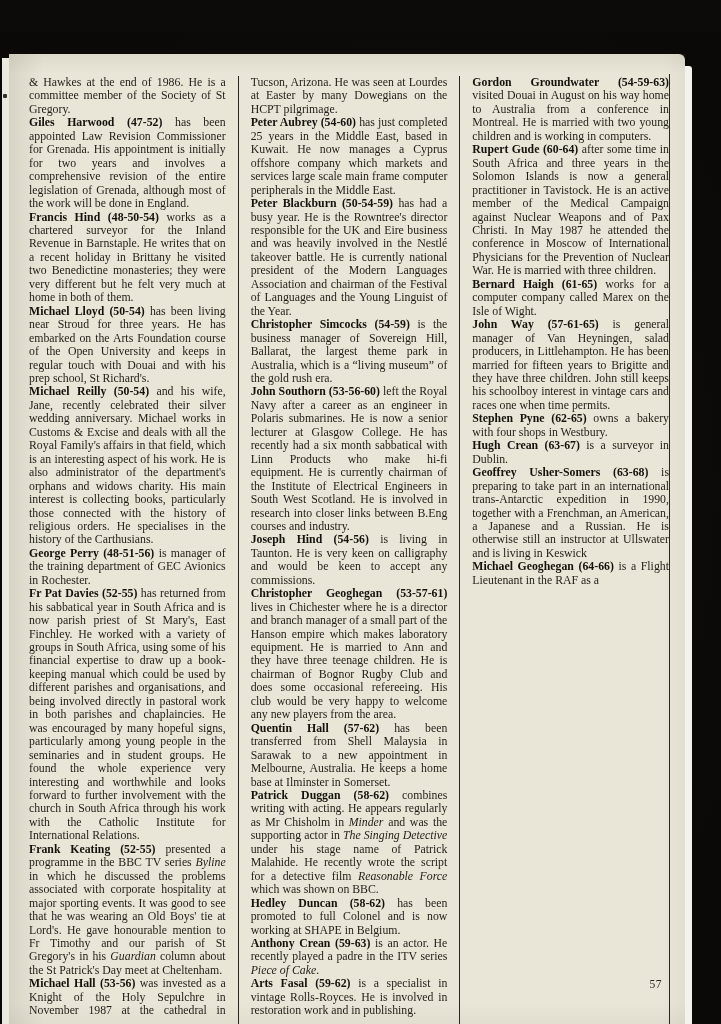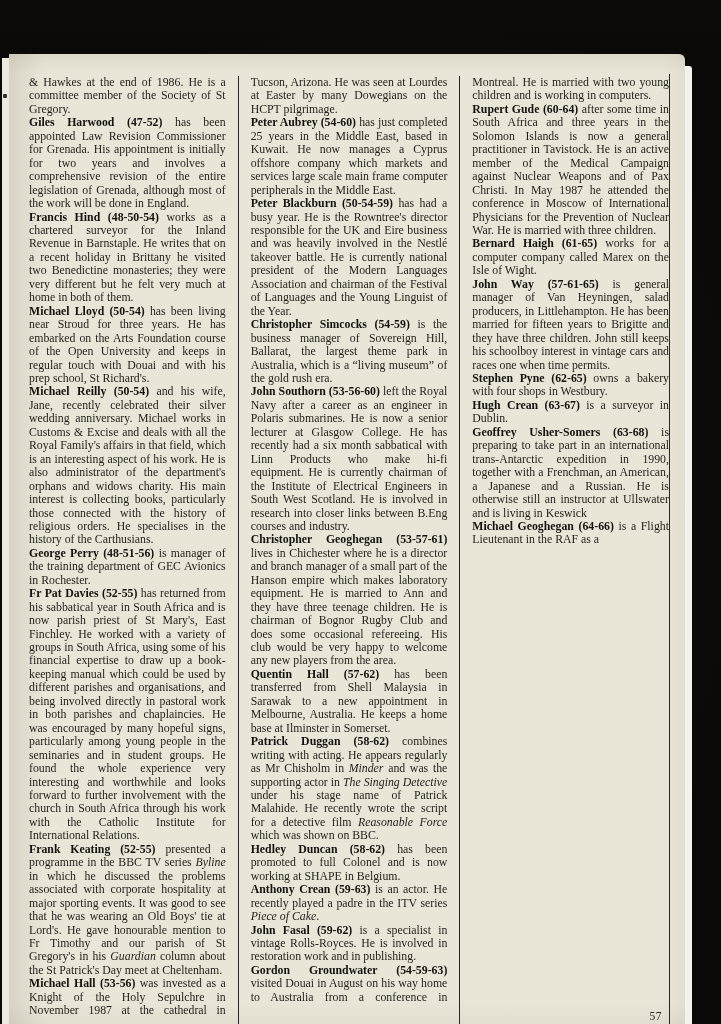--- a/index.html
+++ b/index.html
@@ -21,21 +21,21 @@
   .text-columns{position:absolute;left:20px;top:22px;width:640px;height:948px;
                 column-count:3;column-gap:25px;column-fill:auto;column-rule:1px solid #2a2722;
                 overflow:hidden;
                 font-size:11.8px;line-height:13.45px;color:#211d18;
                 text-align:justify;text-justify:inter-word;
                 -webkit-hyphens:none;hyphens:none;}
   .entry{margin:0;padding:0;}
   .entry-name{font-weight:700;color:#15110d;}
   .entry i{font-style:italic;}
   .right-rule{position:absolute;left:660px;top:20px;width:1px;height:953px;background:#2a2722;}
-  .page-number{position:absolute;left:615px;top:956px;width:38px;text-align:right;
+  .page-number{position:absolute;left:615px;top:924px;width:38px;text-align:right;
                font-size:11.5px;color:#2b2620;letter-spacing:0.5px;}
   .speck{position:absolute;left:3px;top:62px;width:4px;height:4px;background:#33302a;border-radius:1px;}
 </style>
 </head>
 <body>
 
 <div class="photo">
   <div class="edge-left"></div>
   <div class="edge-right"></div>
   <div class="edge-bottom"></div>
@@ -47,26 +47,27 @@
         <p class="entry"><b class="entry-name"><span>Michael Lloyd</span> <span>(50-54)</span></b> <span class="entry-text">has been living near Stroud for three years. He has embarked on the Arts Foundation course of the Open University and keeps in regular touch with Douai and with his prep school, St Richard's.</span></p>
         <p class="entry"><b class="entry-name"><span>Michael Reilly</span> <span>(50-54)</span></b> <span class="entry-text">and his wife, Jane, recently celebrated their silver wedding anniversary. Michael works in Customs &amp; Excise and deals with all the Royal Family's affairs in that field, which is an interesting aspect of his work. He is also administrator of the department's orphans and widows charity. His main interest is collecting books, particularly those connected with the history of religious orders. He specialises in the history of the Carthusians.</span></p>
         <p class="entry"><b class="entry-name"><span>George Perry</span> <span>(48-51-56)</span></b> <span class="entry-text">is manager of the training department of GEC Avionics in Rochester.</span></p>
         <p class="entry"><b class="entry-name"><span>Fr Pat Davies</span> <span>(52-55)</span></b> <span class="entry-text">has returned from his sabbatical year in South Africa and is now parish priest of St Mary's, East Finchley. He worked with a variety of groups in South Africa, using some of his financial expertise to draw up a book-keeping manual which could be used by different parishes and organisations, and being involved directly in pastoral work in both parishes and chaplaincies. He was encouraged by many hopeful signs, particularly among young people in the seminaries and in student groups. He found the whole experience very interesting and worthwhile and looks forward to further involvement with the church in South Africa through his work with the Catholic Institute for International Relations.</span></p>
         <p class="entry"><b class="entry-name"><span>Frank Keating</span> <span>(52-55)</span></b> <span class="entry-text">presented a programme in the BBC TV series <i>Byline</i> in which he discussed the problems associated with corporate hospitality at major sporting events. It was good to see that he was wearing an Old Boys' tie at Lord's. He gave honourable mention to Fr Timothy and our parish of St Gregory's in his <i>Guardian</i> column about the St Patrick's Day meet at Cheltenham.</span></p>
         <p class="entry"><b class="entry-name"><span>Michael Hall</span> <span>(53-56)</span></b> <span class="entry-text">was invested as a Knight of the Holy Sepulchre in November 1987 at the cathedral in Tucson, Arizona. He was seen at Lourdes at Easter by many Dowegians on the HCPT pilgrimage.</span></p>
         <p class="entry"><b class="entry-name"><span>Peter Aubrey</span> <span>(54-60)</span></b> <span class="entry-text">has just completed 25 years in the Middle East, based in Kuwait. He now manages a Cyprus offshore company which markets and services large scale main frame computer peripherals in the Middle East.</span></p>
         <p class="entry"><b class="entry-name"><span>Peter Blackburn</span> <span>(50-54-59)</span></b> <span class="entry-text">has had a busy year. He is the Rowntree's director responsible for the UK and Eire business and was heavily involved in the Nestlé takeover battle. He is currently national president of the Modern Languages Association and chairman of the Festival of Languages and the Young Linguist of the Year.</span></p>
         <p class="entry"><b class="entry-name"><span>Christopher Simcocks</span> <span>(54-59)</span></b> <span class="entry-text">is the business manager of Sovereign Hill, Ballarat, the largest theme park in Australia, which is a “living museum” of the gold rush era.</span></p>
         <p class="entry"><b class="entry-name"><span>John Southorn</span> <span>(53-56-60)</span></b> <span class="entry-text">left the Royal Navy after a career as an engineer in Polaris submarines. He is now a senior lecturer at Glasgow College. He has recently had a six month sabbatical with Linn Products who make hi-fi equipment. He is currently chairman of the Institute of Electrical Engineers in South West Scotland. He is involved in research into closer links between B.Eng courses and industry.</span></p>
+        <p class="entry"><b class="entry-name"><span>Joseph Hind</span> <span>(54-56)</span></b> <span class="entry-text">is living in Taunton. He is very keen on calligraphy and would be keen to accept any commissions.</span></p>
         <p class="entry"><b class="entry-name"><span>Christopher Geoghegan</span> <span>(53-57-61)</span></b> <span class="entry-text">lives in Chichester where he is a director and branch manager of a small part of the Hanson empire which makes laboratory equipment. He is married to Ann and they have three teenage children. He is chairman of Bognor Rugby Club and does some occasional refereeing. His club would be very happy to welcome any new players from the area.</span></p>
         <p class="entry"><b class="entry-name"><span>Quentin Hall</span> <span>(57-62)</span></b> <span class="entry-text">has been transferred from Shell Malaysia in Sarawak to a new appointment in Melbourne, Australia. He keeps a home base at Ilminster in Somerset.</span></p>
         <p class="entry"><b class="entry-name"><span>Patrick Duggan</span> <span>(58-62)</span></b> <span class="entry-text">combines writing with acting. He appears regularly as Mr Chisholm in <i>Minder</i> and was the supporting actor in <i>The Singing Detective</i> under his stage name of Patrick Malahide. He recently wrote the script for a detective film <i>Reasonable Force</i> which was shown on BBC.</span></p>
         <p class="entry"><b class="entry-name"><span>Hedley Duncan</span> <span>(58-62)</span></b> <span class="entry-text">has been promoted to full Colonel and is now working at SHAPE in Belgium.</span></p>
         <p class="entry"><b class="entry-name"><span>Anthony Crean</span> <span>(59-63)</span></b> <span class="entry-text">is an actor. He recently played a padre in the ITV series <i>Piece of Cake</i>.</span></p>
-        <p class="entry"><b class="entry-name"><span>John Fasal</span> <span>(59-62)</span></b> <span class="entry-text">is a specialist in vintage Rolls-Royces. He is involved in restoration work and in publishing.</span></p>
+        <p class="entry"><b class="entry-name"><span>Arts Fasal</span> <span>(59-62)</span></b> <span class="entry-text">is a specialist in vintage Rolls-Royces. He is involved in restoration work and in publishing.</span></p>
         <p class="entry"><b class="entry-name"><span>Gordon Groundwater</span> <span>(54-59-63)</span></b> <span class="entry-text">visited Douai in August on his way home to Australia from a conference in Montreal. He is married with two young children and is working in computers.</span></p>
         <p class="entry"><b class="entry-name"><span>Rupert Gude</span> <span>(60-64)</span></b> <span class="entry-text">after some time in South Africa and three years in the Solomon Islands is now a general practitioner in Tavistock. He is an active member of the Medical Campaign against Nuclear Weapons and of Pax Christi. In May 1987 he attended the conference in Moscow of International Physicians for the Prevention of Nuclear War. He is married with three children.</span></p>
         <p class="entry"><b class="entry-name"><span>Bernard Haigh</span> <span>(61-65)</span></b> <span class="entry-text">works for a computer company called Marex on the Isle of Wight.</span></p>
         <p class="entry"><b class="entry-name"><span>John Way</span> <span>(57-61-65)</span></b> <span class="entry-text">is general manager of Van Heyningen, salad producers, in Littlehampton. He has been married for fifteen years to Brigitte and they have three children. John still keeps his schoolboy interest in vintage cars and races one when time permits.</span></p>
         <p class="entry"><b class="entry-name"><span>Stephen Pyne</span> <span>(62-65)</span></b> <span class="entry-text">owns a bakery with four shops in Westbury.</span></p>
         <p class="entry"><b class="entry-name"><span>Hugh Crean</span> <span>(63-67)</span></b> <span class="entry-text">is a surveyor in Dublin.</span></p>
         <p class="entry"><b class="entry-name"><span>Geoffrey Usher-Somers</span> <span>(63-68)</span></b> <span class="entry-text">is preparing to take part in an international trans-Antarctic expedition in 1990, together with a Frenchman, an American, a Japanese and a Russian. He is otherwise still an instructor at Ullswater and is living in Keswick</span></p>
         <p class="entry"><b class="entry-name"><span>Michael Geoghegan</span> <span>(64-66)</span></b> <span class="entry-text">is a Flight Lieutenant in the RAF as a</span></p>
       </div>
     <div class="right-rule"></div>

